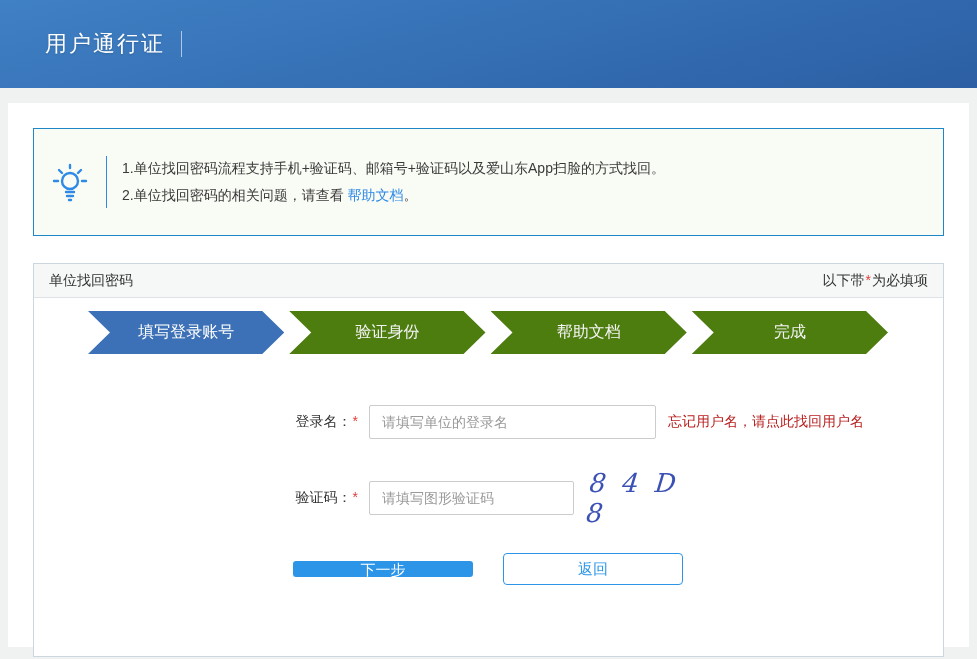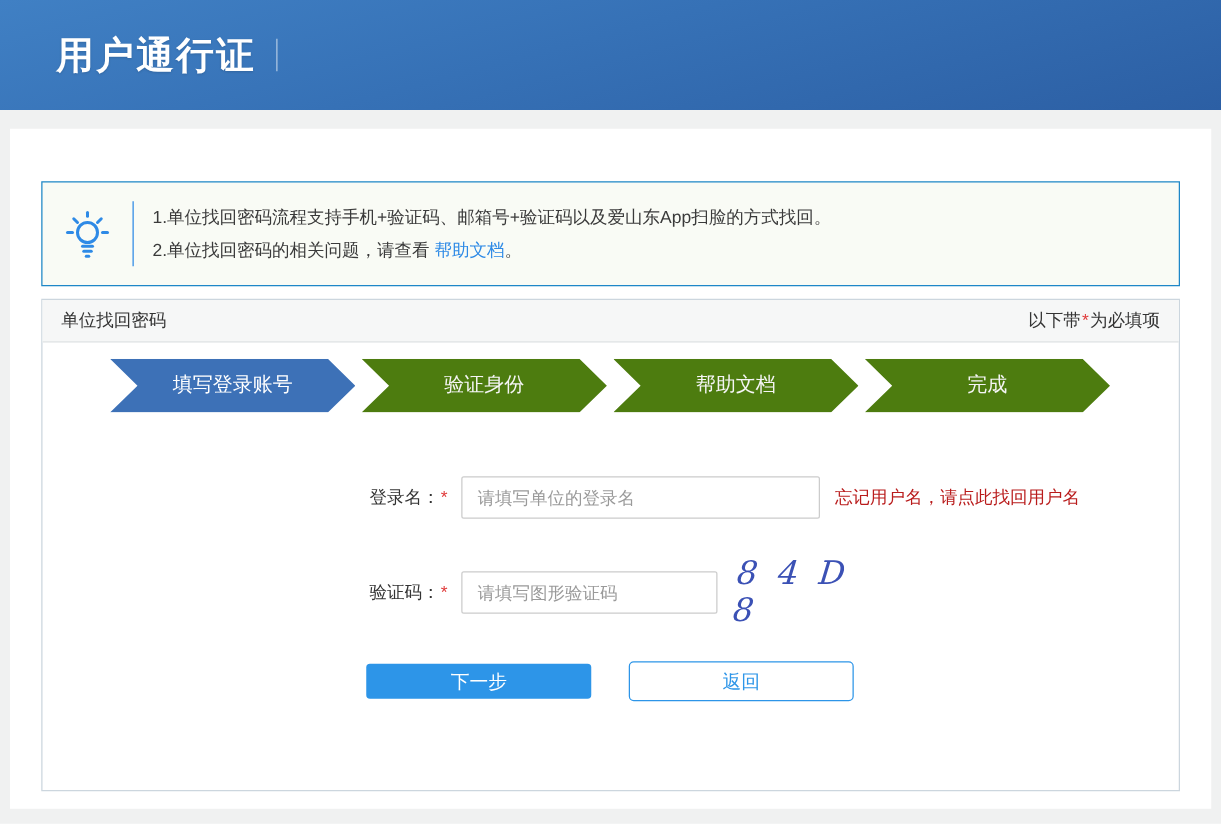--- a/index.html
+++ b/index.html
@@ -11,41 +11,41 @@
     color:#333;
   }
   
   .header {
     height:88px;
     background:linear-gradient(165deg,#4080c4 0%,#3671b6 45%,#2c5fa4 100%);
     display:flex; align-items:center;
     padding-left:45px;
   }
   .header-title {
-    color:#fff; font-size:30px; font-weight:bold; letter-spacing:2px;
+    color:#fff; font-size:22px; font-weight:normal; letter-spacing:2px;
     text-shadow:0 1px 2px rgba(0,0,0,.15);
   }
   .header-divider {
     width:1px; height:26px; background:rgba(255,255,255,.6);
     margin:0 14px 0 16px;
   }
   .header-subtitle {
     color:#fff; font-size:20px; font-weight:bold; letter-spacing:1px;
   }
   
   .main {
     margin:15px 8px 0 8px;
     background:#fff;
     height:544px;
   }
   
   .notice {
-    position:relative; top:42px;
+    position:relative; top:25px;
     margin:0 25px;
-    height:84px;
+    height:108px;
     border:1px solid #1e87c8;
     background:#f9fbf5;
     display:flex; align-items:center;
   }
   .notice-icon-wrap {
     width:72px; display:flex; justify-content:center; align-items:center;
     flex:0 0 72px;
   }
   .notice-vline {
     width:1px; height:52px; background:#2e8ae6; flex:0 0 1px;
@@ -109,21 +109,21 @@
     margin-left:14px; width:110px; height:34px;
     display:flex; align-items:center; justify-content:center;
     font-family:"DejaVu Serif","Liberation Serif",serif;
     font-style:italic; font-size:26px; letter-spacing:4px;
     color:#3b51b5; transform:skewX(-6deg);
     cursor:pointer; user-select:none;
   }
   
   .btn-next {
     margin-left:259px;
-    width:180px; height:28px;
+    width:180px; height:16px;
     background:#2d95e8; color:#fff;
     border:none; border-radius:3px;
     font-size:15px; cursor:pointer;
     font-family:"Liberation Sans","DejaVu Sans",sans-serif;
   }
   .btn-back {
     margin-left:30px;
     width:180px; height:32px;
     background:#fff; color:#2d95e8;
     border:1px solid #2d95e8; border-radius:4px;

